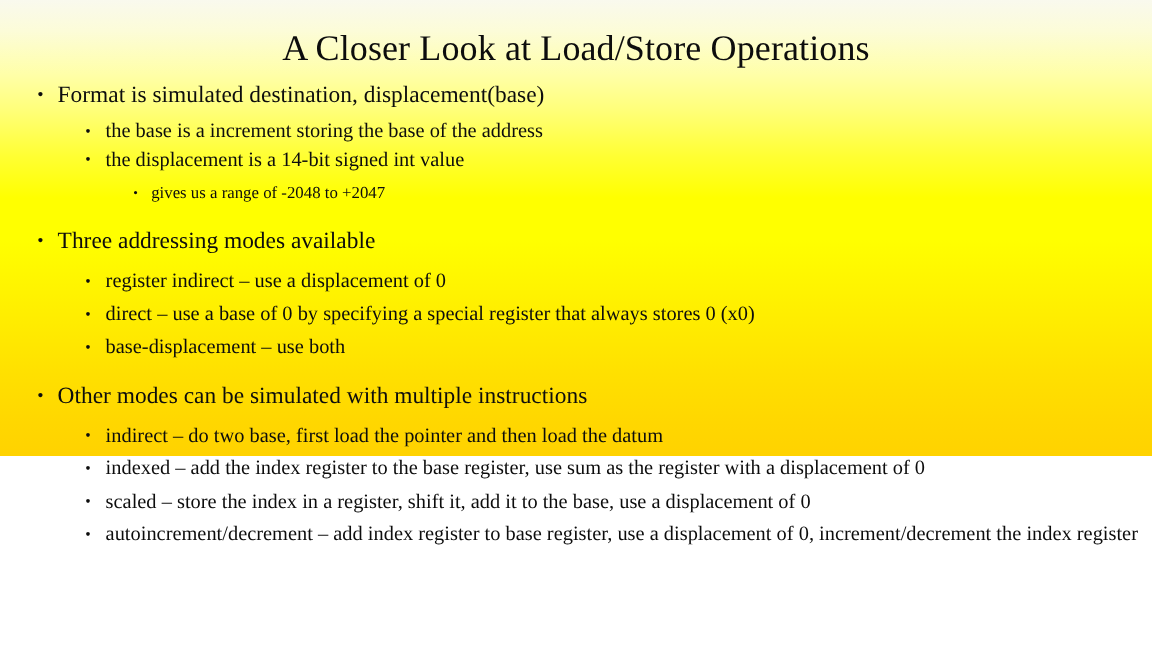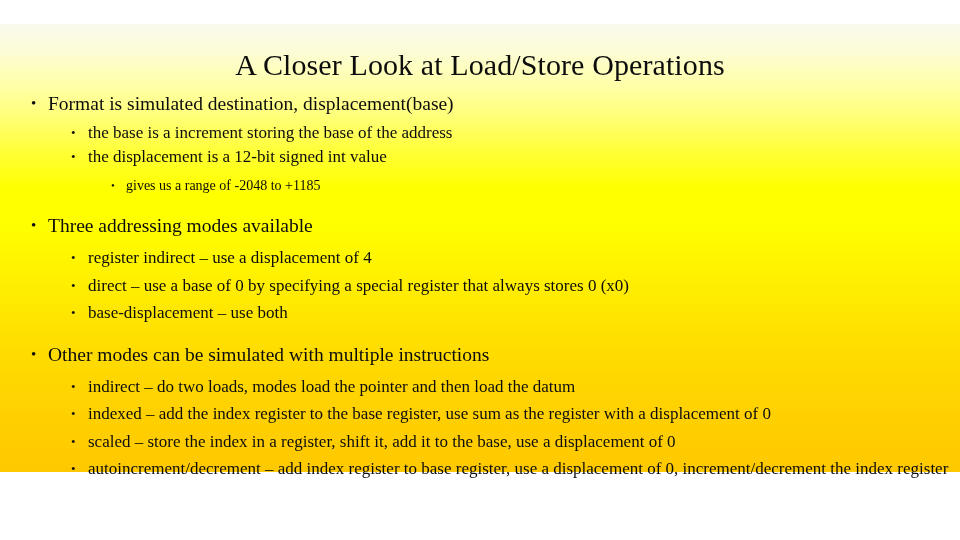--- a/index.html
+++ b/index.html
@@ -9,38 +9,37 @@
   body {
     width: 960px;
     height: 540px;
     overflow: hidden;
     font-family: "Liberation Serif", "DejaVu Serif", serif;
   }
 
   #slide {
     position: relative;
     width: 960px;
-    height: 448px;
+    height: 380px;
     box-sizing: border-box;
     background: linear-gradient(to bottom,
         #f9f9ee 0px,
         #fcfcd8 26px,
         #ffffa8 62px,
         #ffff79 92px,
         #ffff33 130px,
         #ffff00 165px,
         #ffff00 200px,
         #ffee00 262px,
         #ffe000 312px,
         #ffd700 352px,
         #ffcf00 400px,
         #ffc700 460px,
         #ffc000 540px);
     color: #0d0d0d;
-    margin-top: 24px;
     -webkit-font-smoothing: antialiased;
   }
 
   
   #slide-title {
     position: absolute;
     left: 0;
     top: 23px;
     width: 960px;
     text-align: center;
@@ -117,55 +116,55 @@
       <div class="bullet lvl1">
         <span class="dot">•</span>
         <span class="txt">Format is simulated destination, displacement(base)</span>
       </div>
       <div class="bullet lvl2 gap-tiny">
         <span class="dot">•</span>
         <span class="txt">the base is a increment storing the base of the address</span>
       </div>
       <div class="bullet lvl2">
         <span class="dot">•</span>
-        <span class="txt">the displacement is a 12-bit signed int value</span>
+        <span class="txt">the displacement is a 14-bit signed int value</span>
       </div>
       <div class="bullet lvl3 gap-small">
         <span class="dot">•</span>
-        <span class="txt">gives us a range of -2048 to +1185</span>
+        <span class="txt">gives us a range of -2048 to +2047</span>
       </div>
     </div>
 
     <div class="group gap-before">
       <div class="bullet lvl1">
         <span class="dot">•</span>
         <span class="txt">Three addressing modes available</span>
       </div>
       <div class="bullet lvl2 gap-small">
         <span class="dot">•</span>
-        <span class="txt">register indirect – use a displacement of 4</span>
+        <span class="txt">register indirect – use a displacement of 0</span>
       </div>
       <div class="bullet lvl2 gap-tiny">
         <span class="dot">•</span>
         <span class="txt">direct – use a base of 0 by specifying a special register that always stores 0 (x0)</span>
       </div>
       <div class="bullet lvl2 gap-tiny">
         <span class="dot">•</span>
         <span class="txt">base-displacement – use both</span>
       </div>
     </div>
 
     <div class="group gap-before">
       <div class="bullet lvl1">
         <span class="dot">•</span>
         <span class="txt">Other modes can be simulated with multiple instructions</span>
       </div>
       <div class="bullet lvl2 gap-small">
         <span class="dot">•</span>
-        <span class="txt">indirect – do two loads, modes load the pointer and then load the datum</span>
+        <span class="txt">indirect – do two base, first load the pointer and then load the datum</span>
       </div>
       <div class="bullet lvl2 gap-tiny">
         <span class="dot">•</span>
         <span class="txt">indexed – add the index register to the base register, use sum as the register with a displacement of 0</span>
       </div>
       <div class="bullet lvl2 gap-tiny">
         <span class="dot">•</span>
         <span class="txt">scaled – store the index in a register, shift it, add it to the base, use a displacement of 0</span>
       </div>
       <div class="bullet lvl2 gap-tiny">

